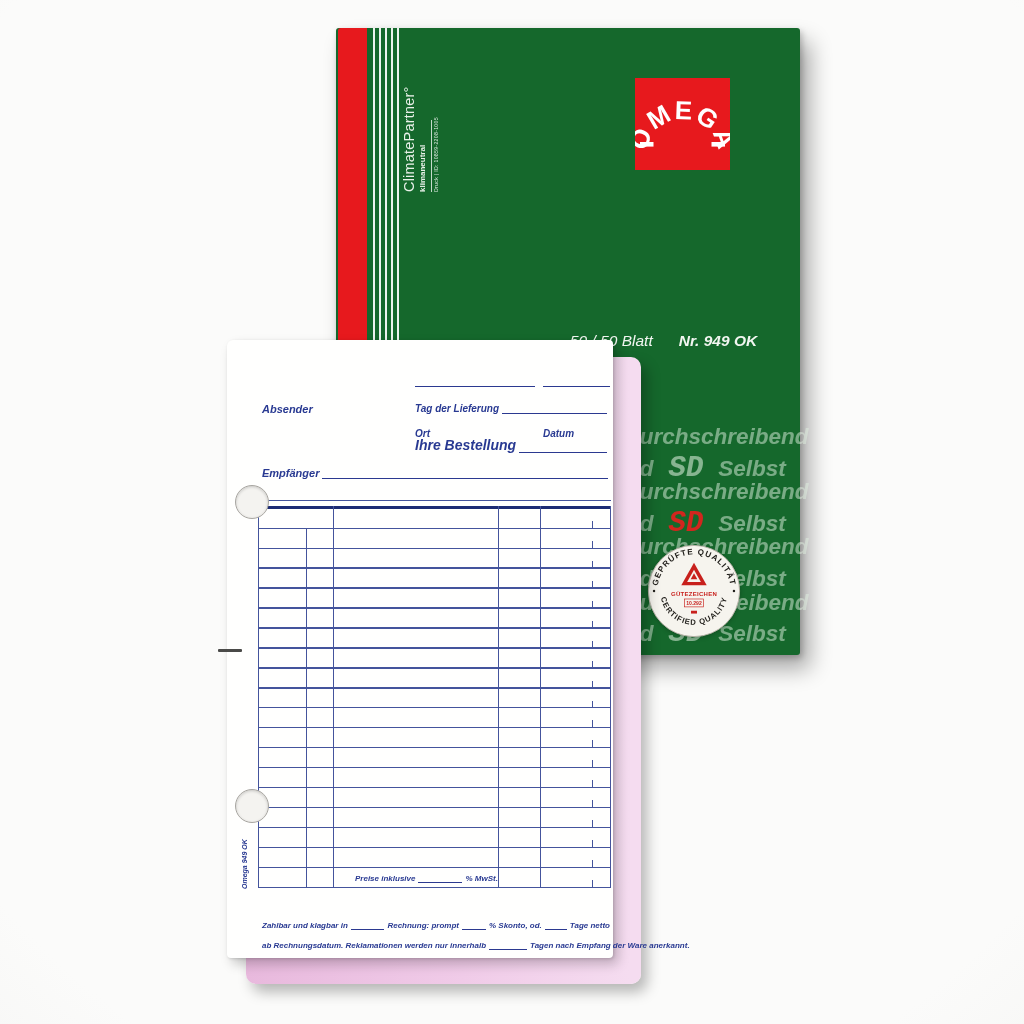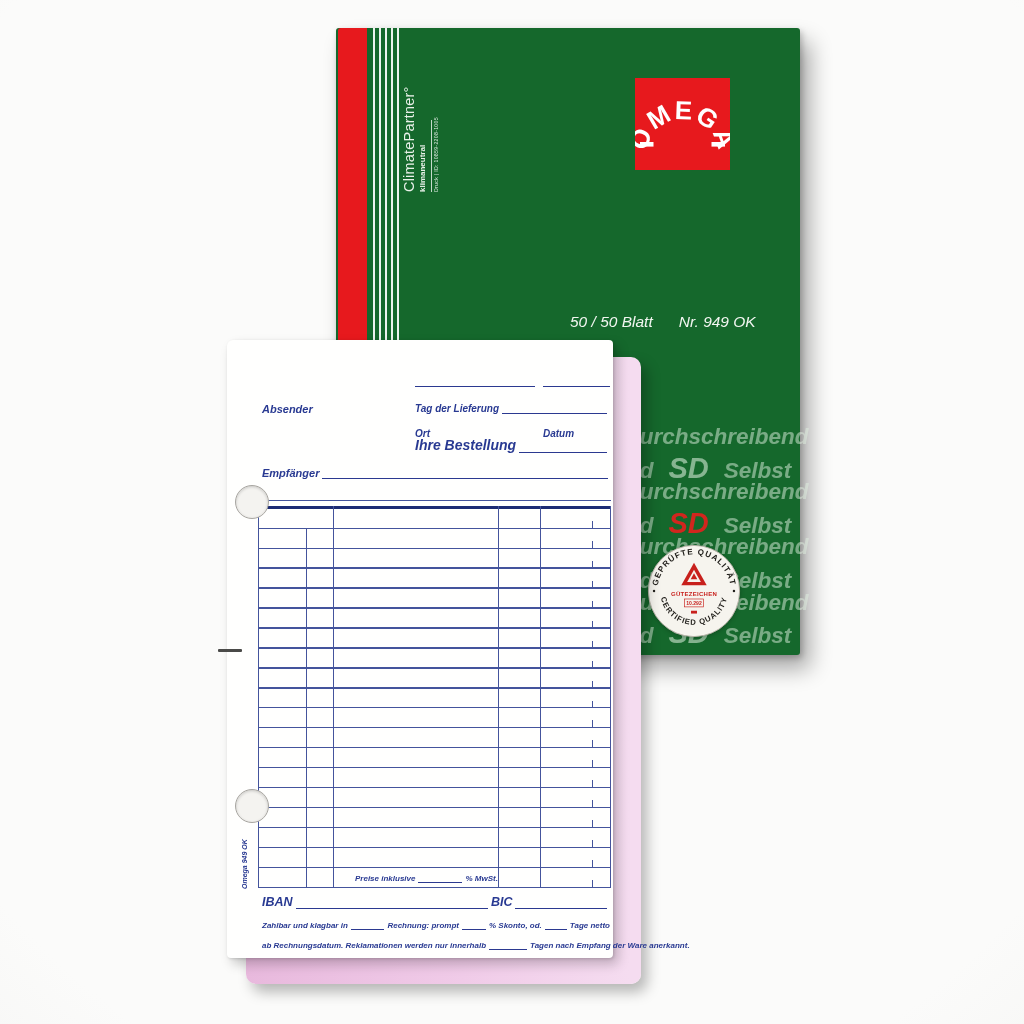--- a/index.html
+++ b/index.html
@@ -28,28 +28,28 @@
   .omega{position:absolute;left:299px;top:50px;width:95px;height:92px;}
   .omega svg{display:block;width:95px;height:92px;}
   .cover-title{
     position:absolute;left:210px;top:240px;width:250px;
     font-size:35px;font-weight:bold;font-style:italic;color:#fcfdfb;letter-spacing:.5px;
     text-shadow:0 1px 1px rgba(0,0,0,.25);
   }
   .cover-sub{position:absolute;left:234px;top:285px;display:flex;gap:26px;color:#f2f6f1;
     font-style:italic;font-size:15.5px;align-items:baseline;}
   .cover-sub .sheets{font-weight:500;}
-  .cover-sub .prodno{font-weight:normal;}
+  .cover-sub .prodno{font-weight:bold;margin-top:19px;}
   
   .watermark{position:absolute;left:290px;top:396px;width:176px;}
   .wm-row{height:27.6px;display:flex;align-items:baseline;white-space:nowrap;
     font-style:italic;color:rgba(224,240,223,.5);font-weight:bold;}
   .wm-word{font-size:22.5px;}
   .wm-pre,.wm-post{font-size:22.5px;}
-  .wm-sd{font-size:29px;font-weight:800;margin:0 15px;color:rgba(230,244,229,.55);}
+  .wm-sd{font-size:29px;font-weight:800;margin:0 15px;color:rgba(230,244,229,.55);font-family:Liberation Mono, monospace;}
   .wm-sd.red{color:#d2261e;}
   .seal{position:absolute;left:311px;top:516px;width:94px;height:94px;filter:drop-shadow(0 1px 2px rgba(0,0,0,.25));}
   .seal svg{display:block;width:94px;height:94px;}
   
   .pink-sheet{
     position:absolute;left:246px;top:357px;width:395px;height:627px;
     background:linear-gradient(90deg,#e8b9dd 0%, #f0cbe8 55%, #f5dcf0 97%);
     border-radius:10px;box-shadow:6px 8px 14px rgba(0,0,0,.28);
   }
   
@@ -225,26 +225,20 @@
     <div class="frow row-preise">
       <span class="lbl">Preise inklusive</span>
       <span class="wline fixed" style="width:44px"></span>
       <span class="lbl">% MwSt.</span>
     </div>
 
     <div class="hole h1"></div>
     <div class="hole h2"></div>
     <div class="side-code">Omega 949 OK</div>
 
-    <div class="frow row-iban">
-      <span class="lbl">IBAN</span>
-      <span class="wline g1"></span>
-      <span class="lbl">BIC</span>
-      <span class="wline g2"></span>
-    </div>
 
     <div class="frow row-zahlbar">
       <span class="lbl">Zahlbar und klagbar in</span>
       <span class="wline"></span>
       <span class="lbl">Rechnung: prompt</span>
       <span class="wline fixed" style="width:24px"></span>
       <span class="lbl">% Skonto, od.</span>
       <span class="wline fixed" style="width:22px"></span>
       <span class="lbl">Tage netto</span>
     </div>

